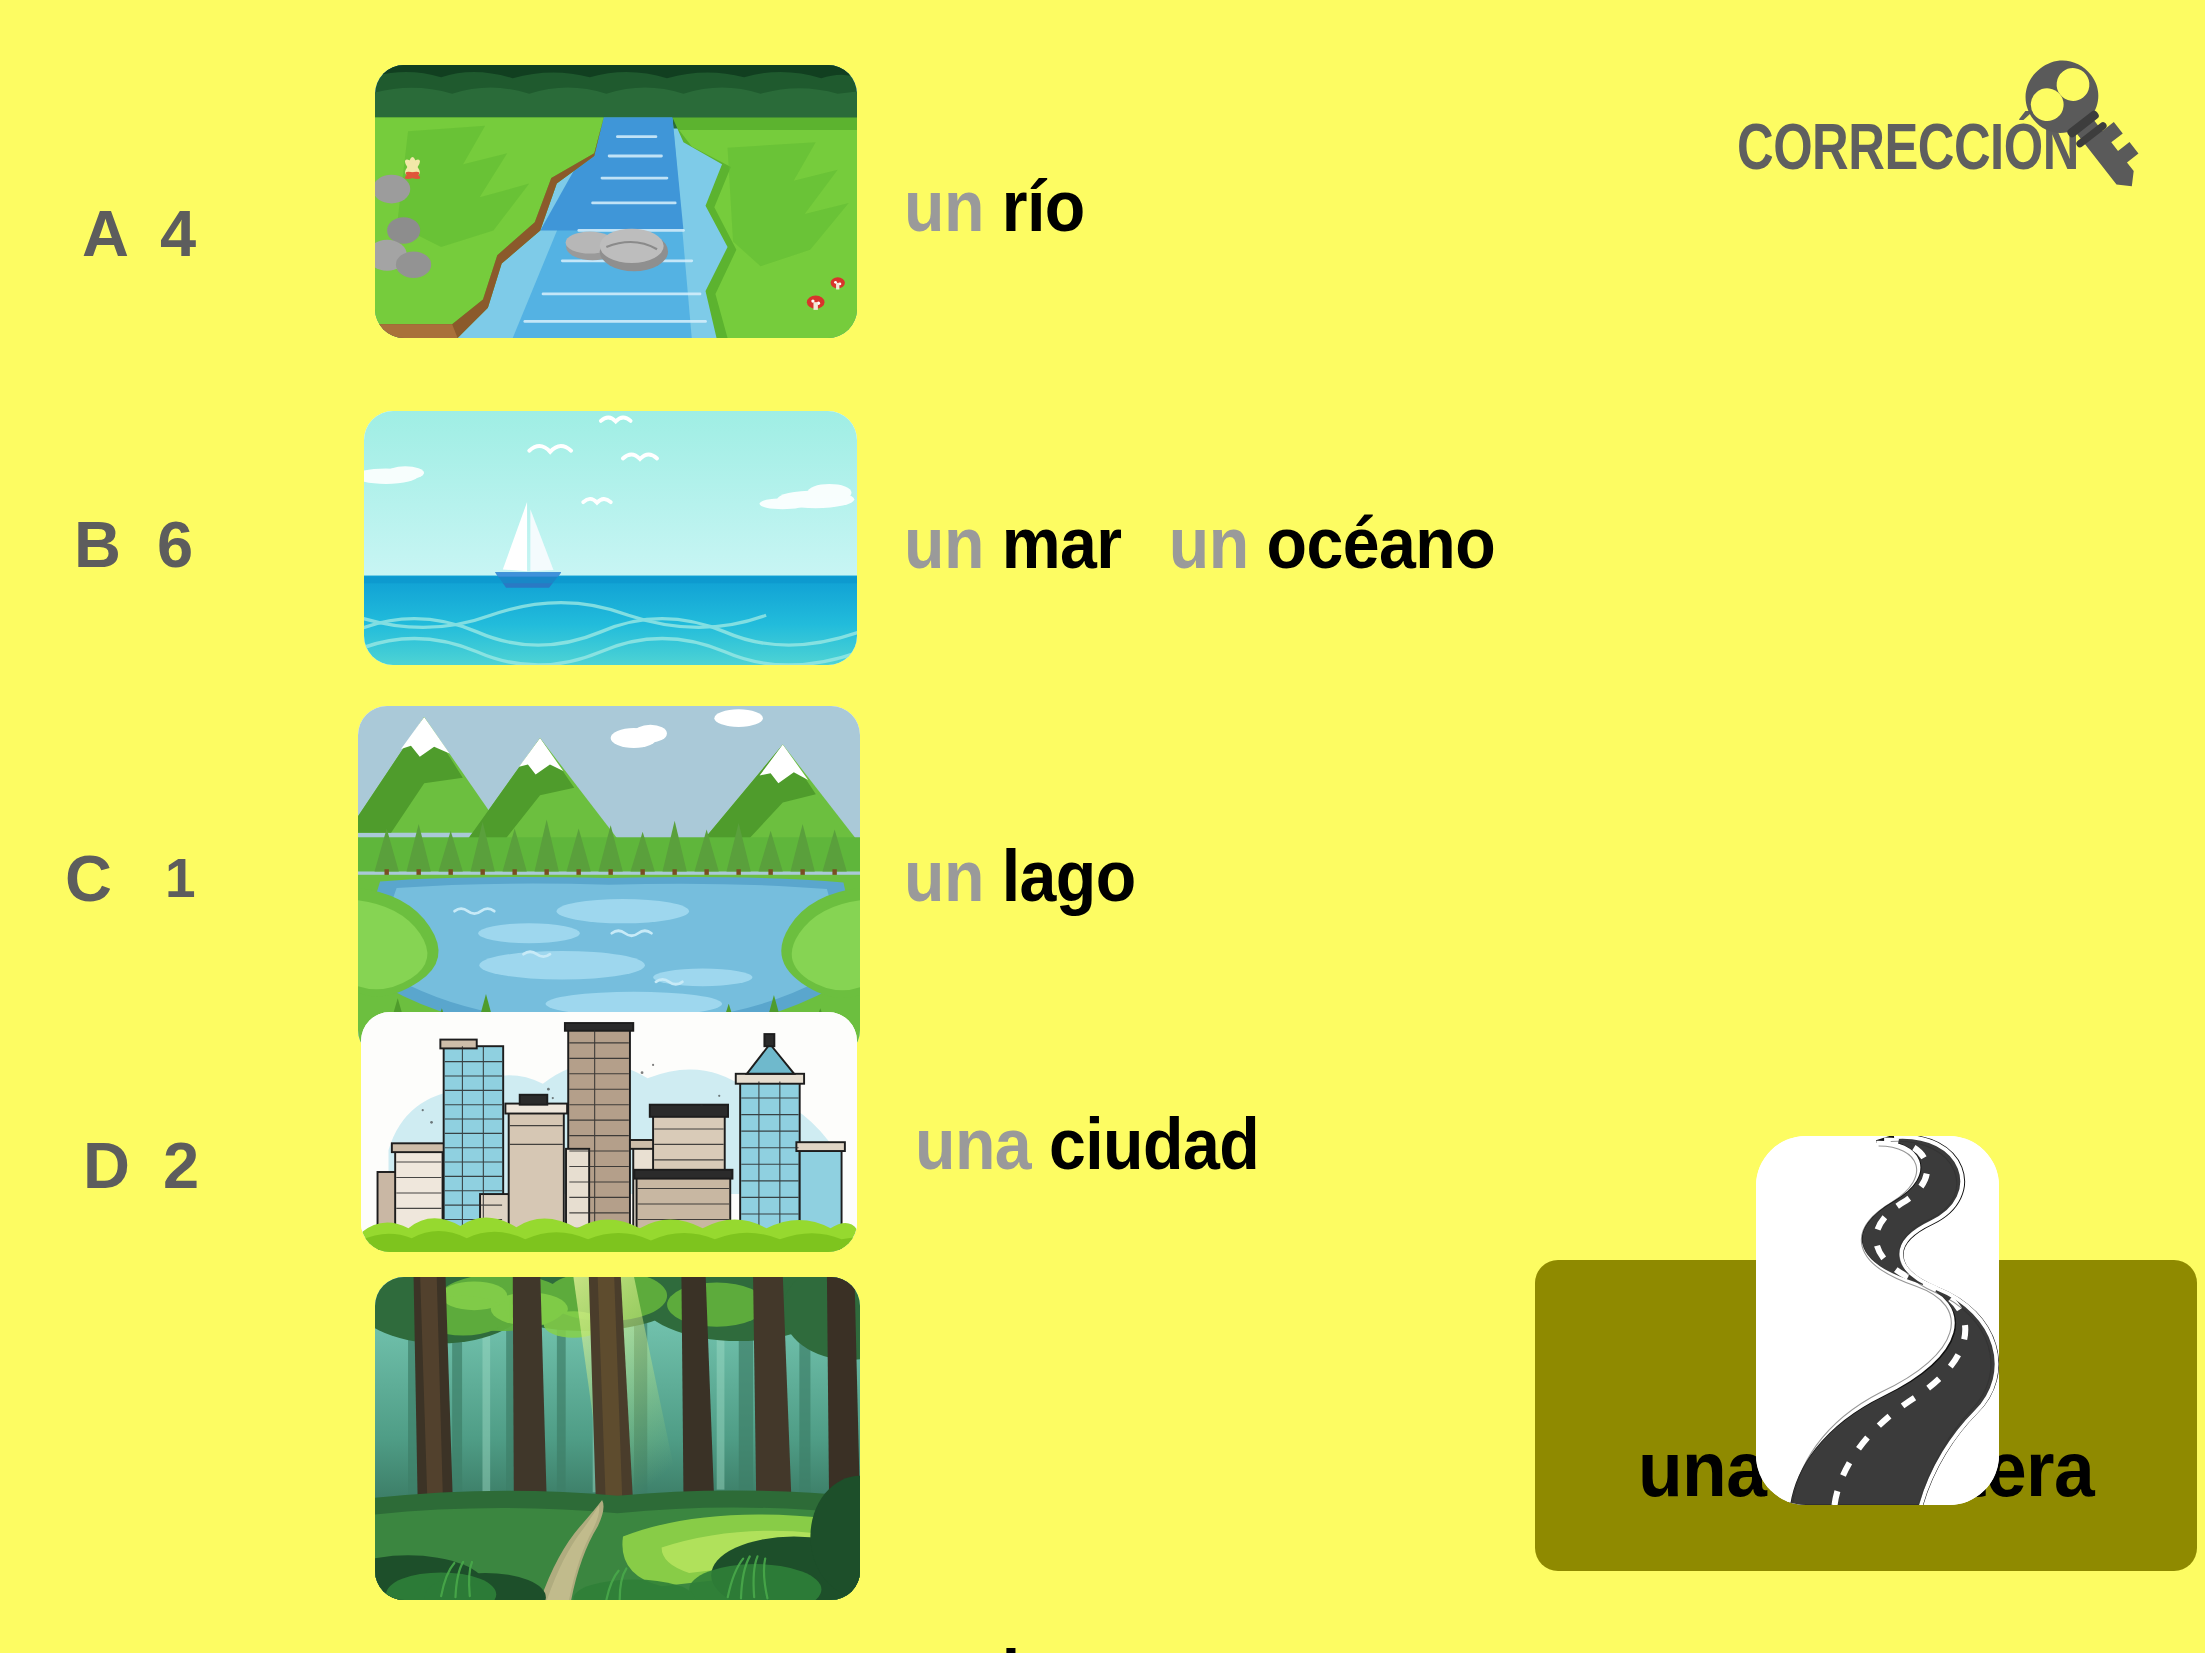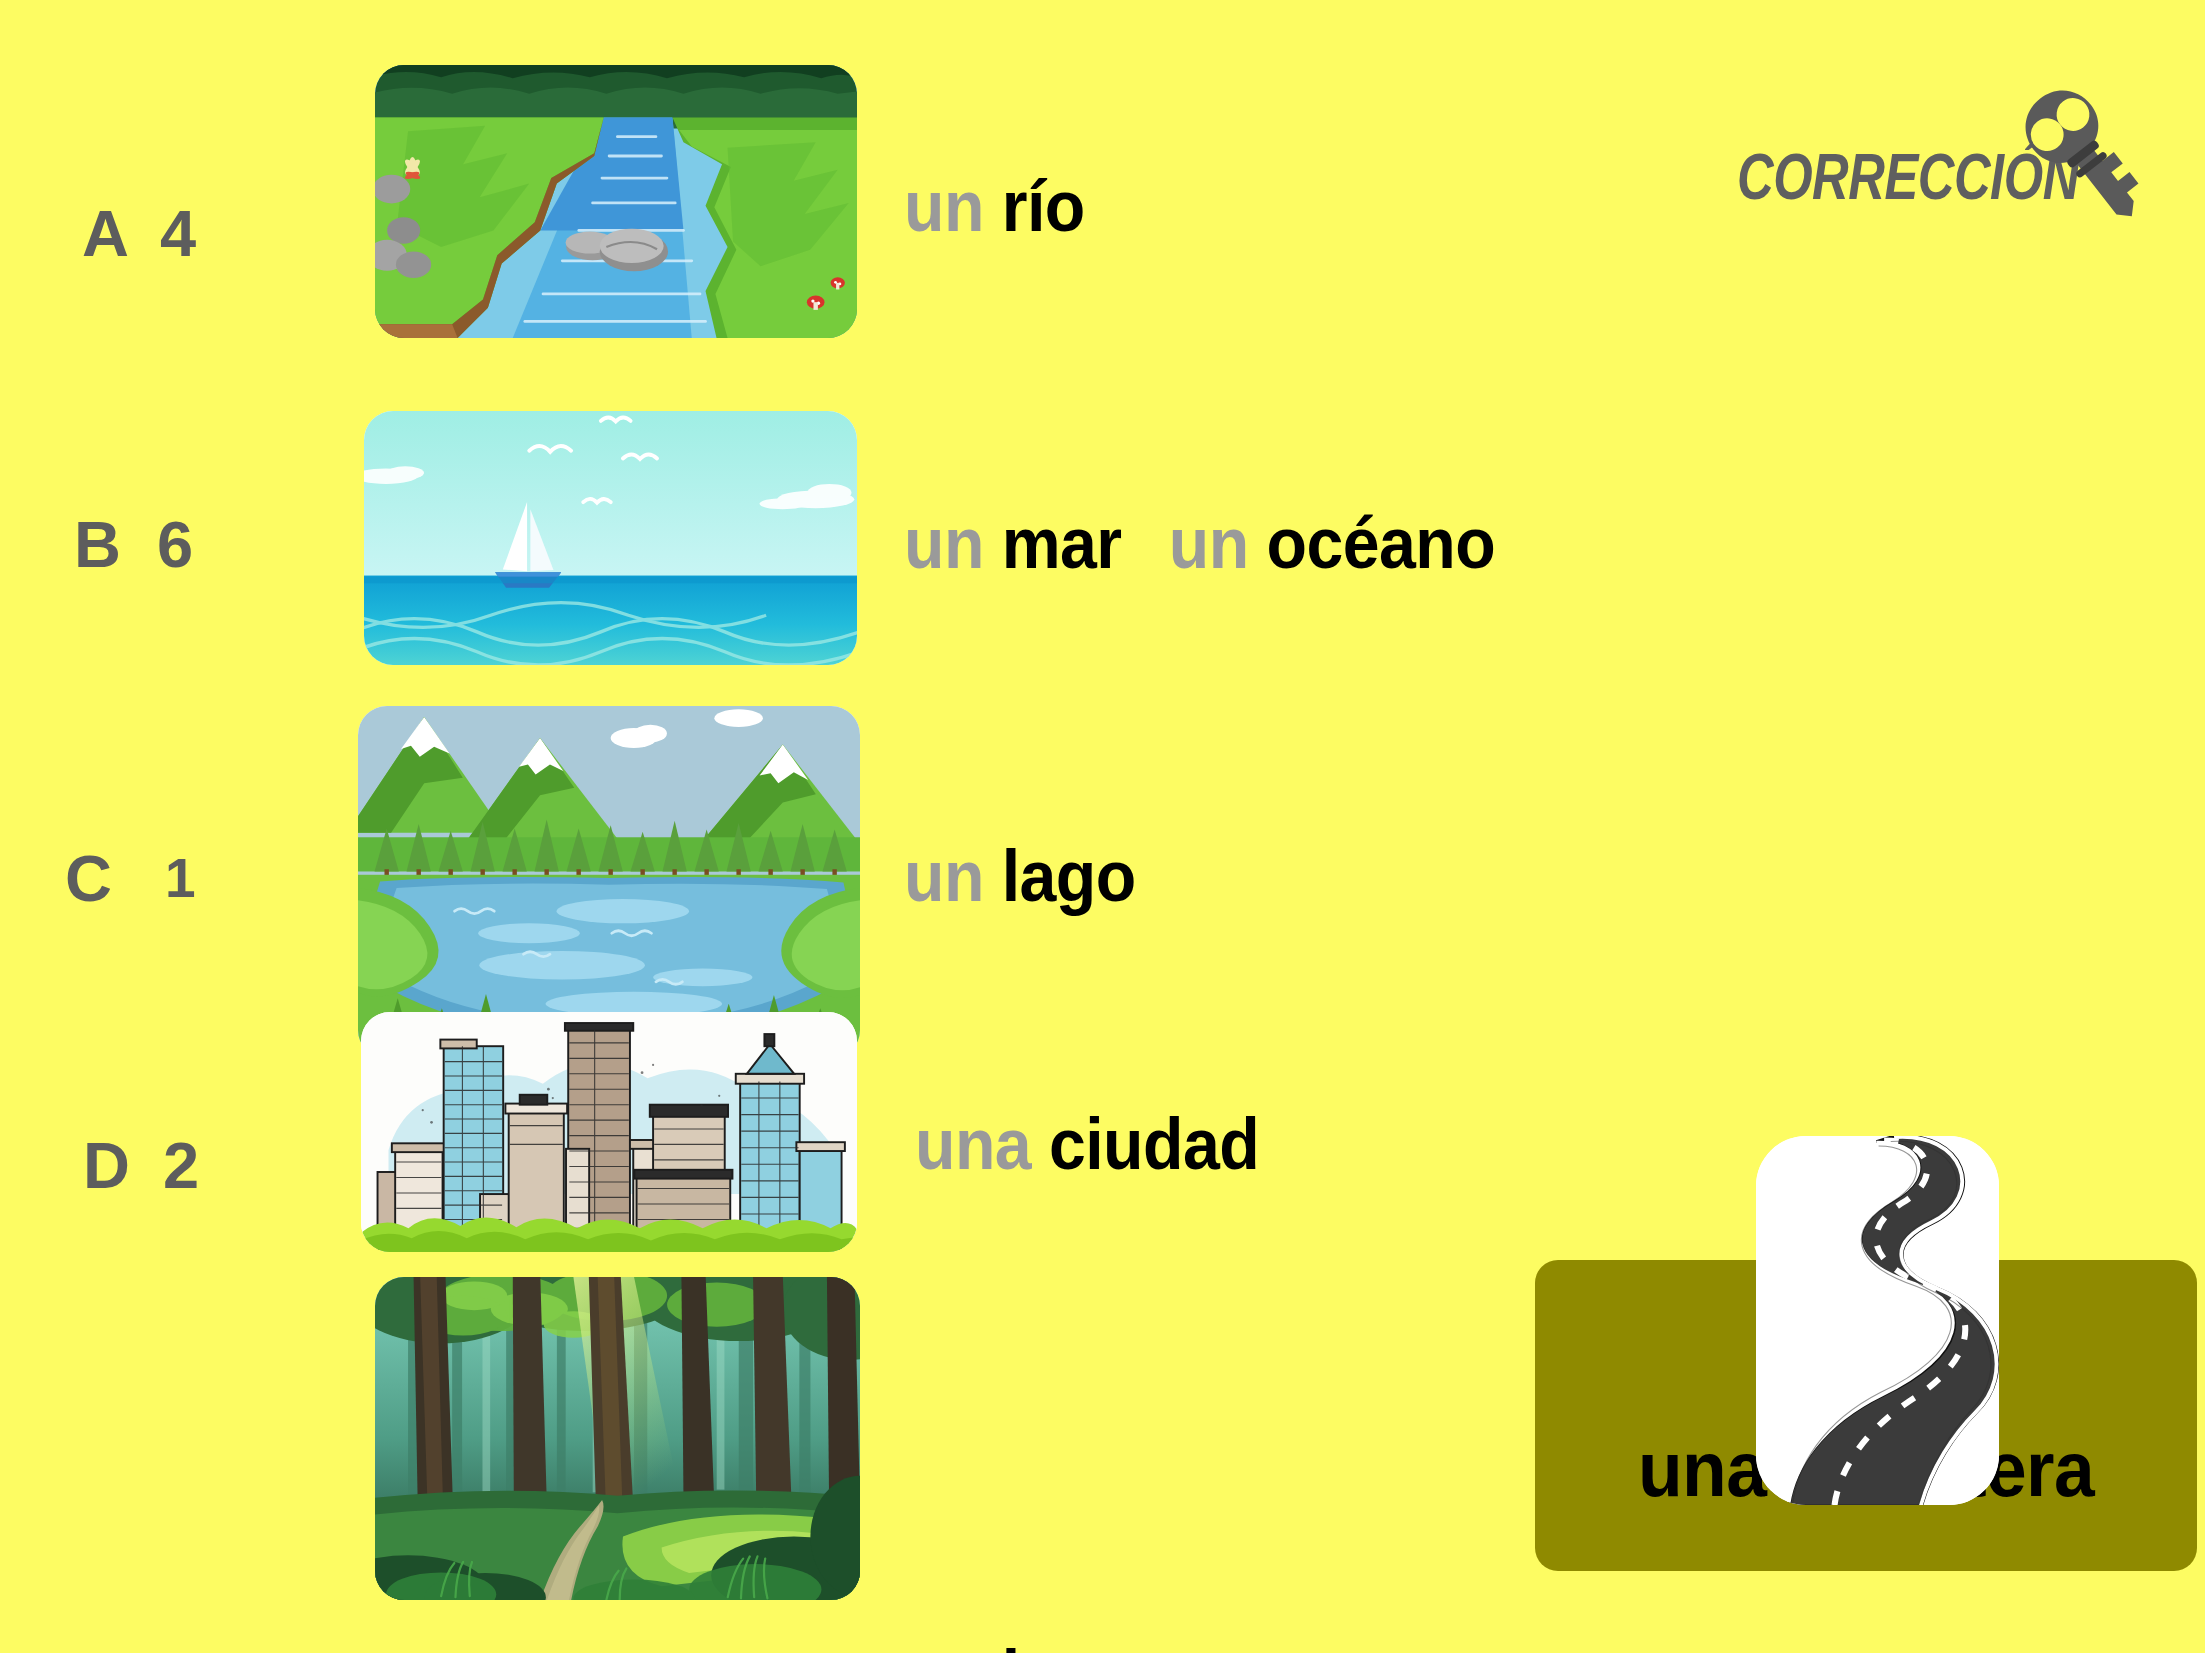--- a/index.html
+++ b/index.html
@@ -15,24 +15,23 @@
     width: 2205px;
     height: 1654px;
     background: #fdfc62;
     overflow: hidden;
   }
 
   
   #header {
     position: absolute;
     left: 1737px;
-    top: 120px;
+    top: 90px;
     width: 441px;
     height: 121px;
-    font-style: italic;
   }
   #header-title {
     position: absolute;
     left: 0;
     top: 19.3px;
     font-size: 65px;
     font-weight: bold;
     color: #5f5f5f;
     letter-spacing: -0.6px;
     transform: scaleX(0.78);

